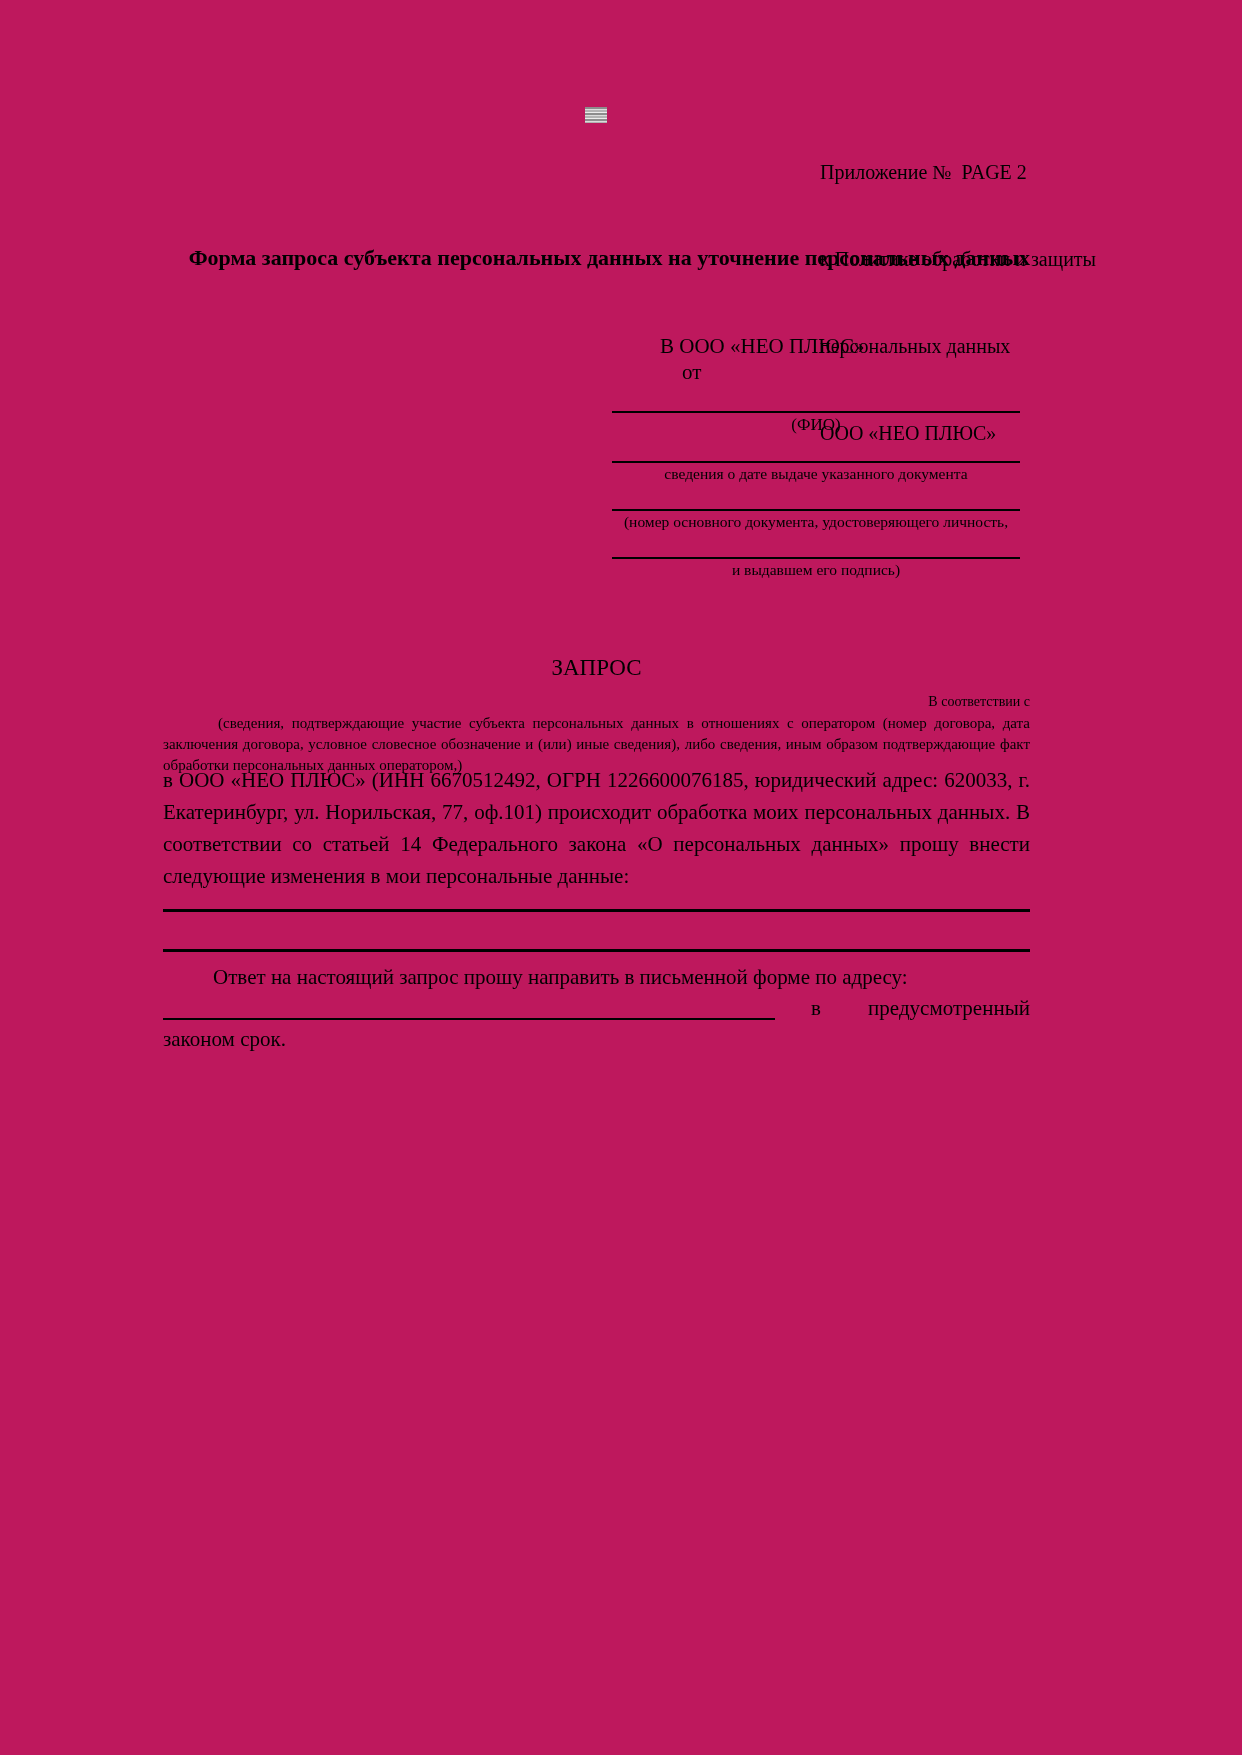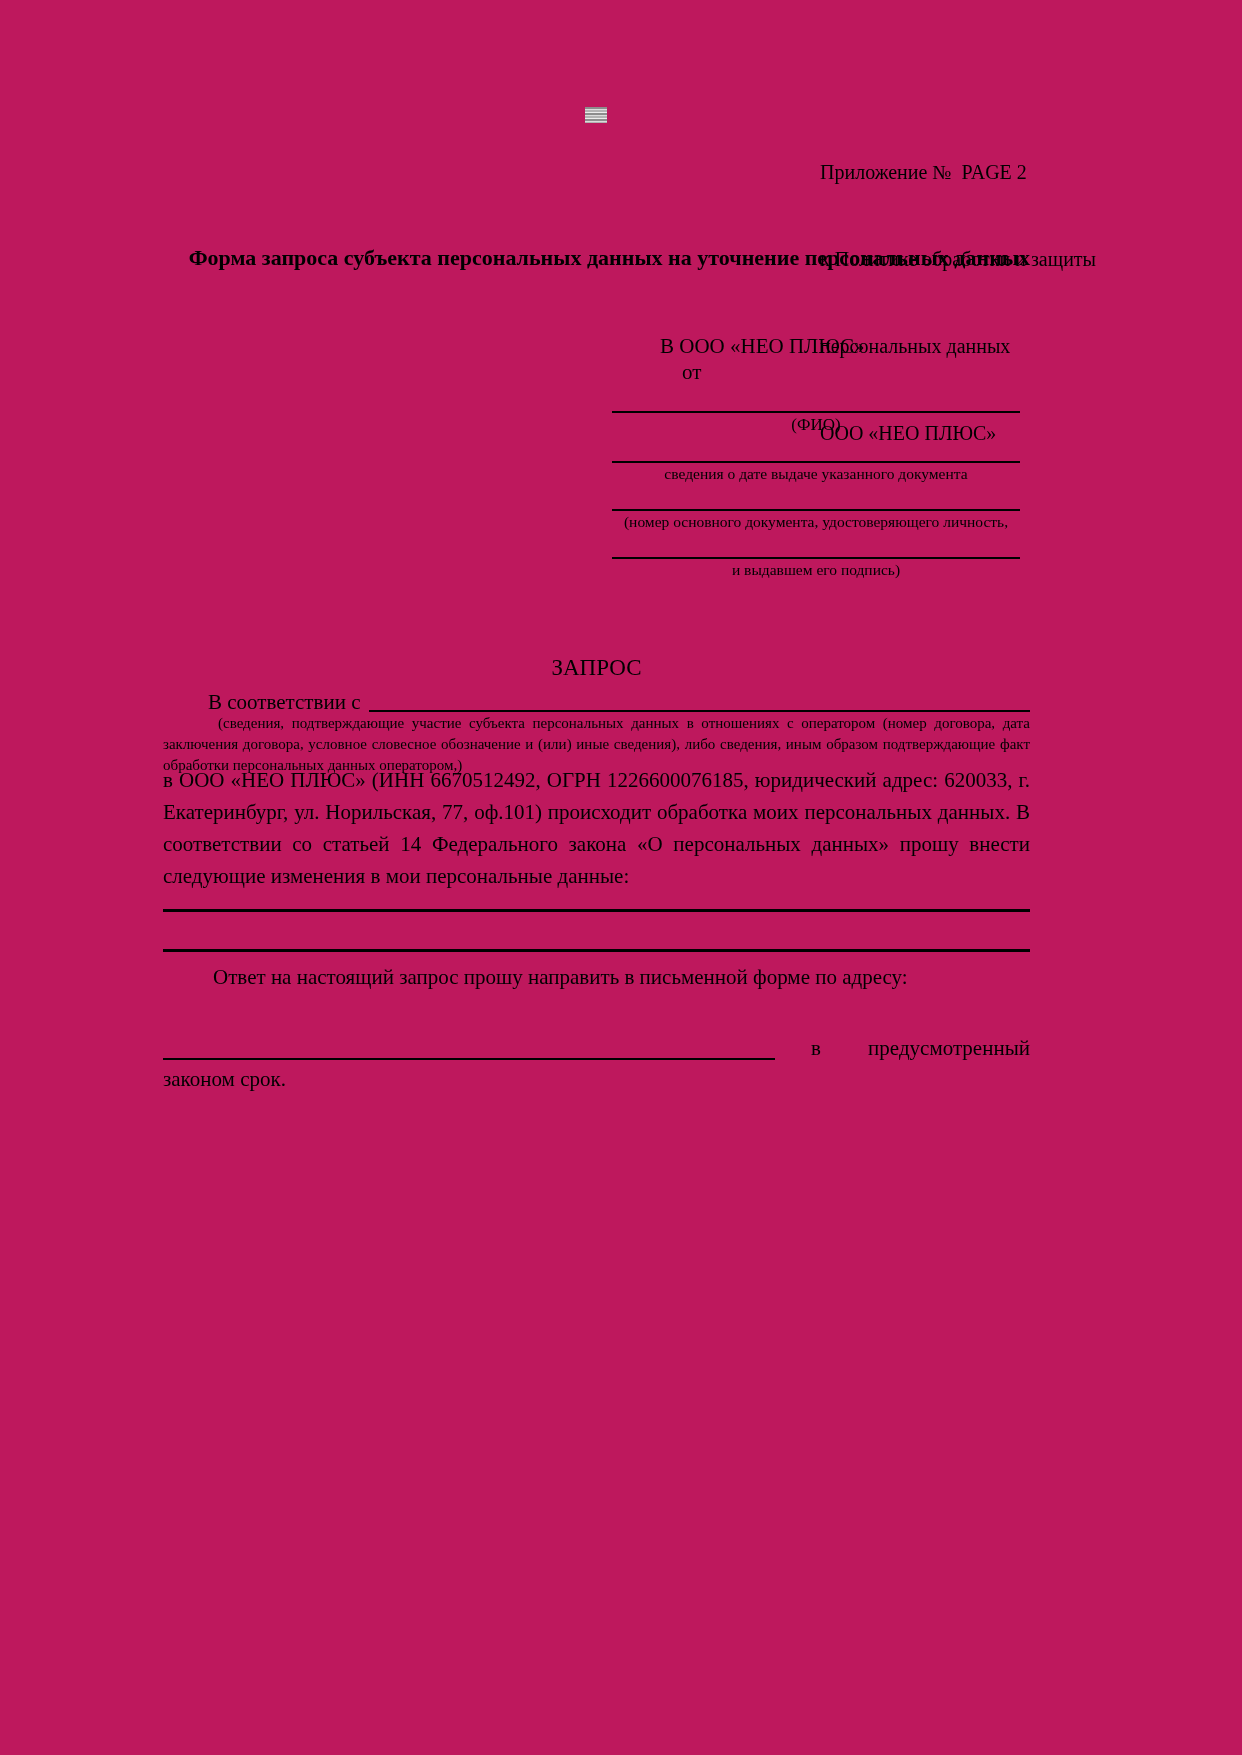--- a/index.html
+++ b/index.html
@@ -47,22 +47,22 @@
   .addr-caption { text-align:center; font-size:15.5px; line-height:18px; margin-top:2px; }
   .addr-caption.fio { font-size:17px; line-height:20px; }
 
   .zapros {
     position:absolute; left:163px; top:655px; width:867px;
     text-align:center; font-size:23px; line-height:26px;
   }
 
   .intro {
     position:absolute; left:163px; top:689px; width:867px;
-    font-size:21px; line-height:26px;
-    display:flex; align-items:flex-end;
+    font-size:14px; line-height:26px;
+    display:flex; align-items:flex-end;flex-direction:column;
   }
   .intro-label { padding-left:45px; white-space:nowrap; }
   .intro-rule  { flex:1; border-bottom:2px solid #000; margin-left:8px; margin-bottom:3px; }
 
   .fineprint {
     position:absolute; left:163px; top:713px; width:867px;
     font-size:15px; line-height:21px;
     text-align:justify; text-indent:55px;
   }
 
@@ -70,21 +70,21 @@
     position:absolute; left:163px; top:764px; width:867px;
     font-size:21px; line-height:32px; text-align:justify;
   }
 
   .blank-rule { position:absolute; left:163px; width:867px; height:3px; background:#000; }
   .blank-rule.r1 { top:909px; }
   .blank-rule.r2 { top:949px; }
 
   .reply { position:absolute; left:163px; top:962px; width:867px; font-size:21px; line-height:31px; }
   .reply-lead { text-indent:50px; }
-  .reply-line2 { display:flex; align-items:flex-end; height:31px;margin-top:40px; }
+  .reply-line2 { display:flex; align-items:flex-end; height:31px; }
   .reply-rule { width:612px; height:0; border-bottom:2px solid #000; margin-bottom:4px; }
   .reply-tail { margin-left:auto; word-spacing:42px; white-space:nowrap; }
 
   .signoff {
     position:absolute; left:163px; top:1058px; width:935px;
     font-size:21px; line-height:31px;
     display:flex; align-items:flex-end;
   }
   .date-line { white-space:pre; }
   .sig-group { margin-left:auto; display:flex; align-items:flex-end; }

